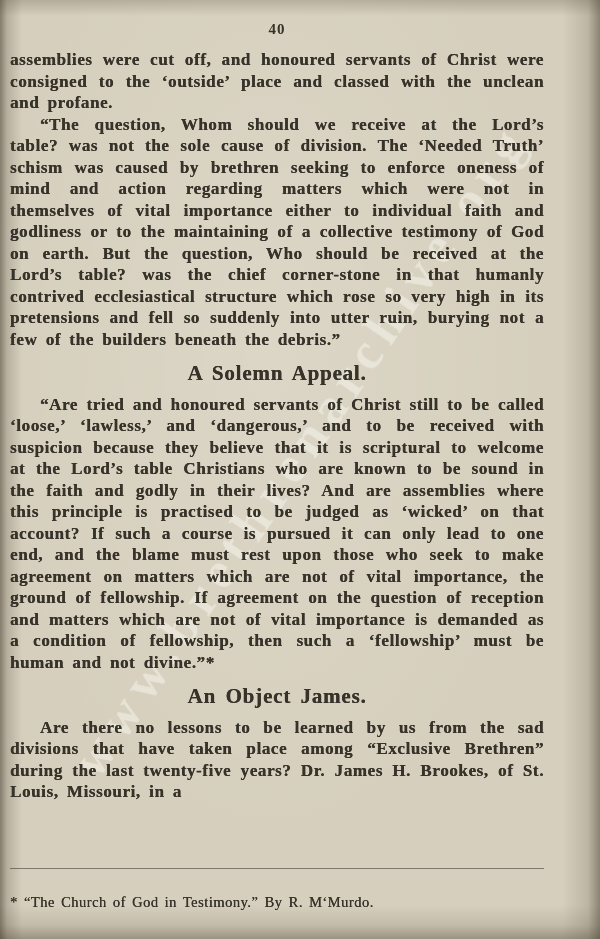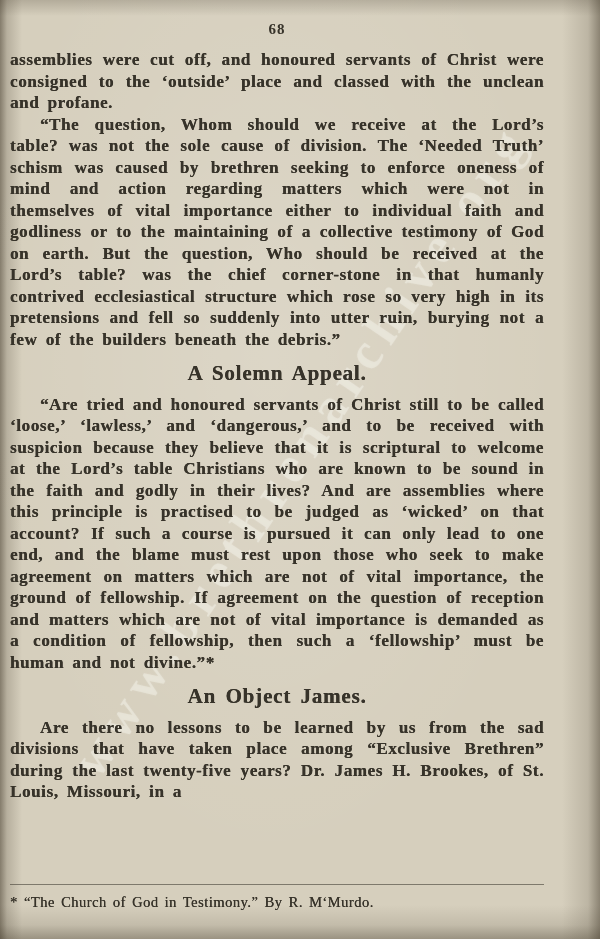--- a/index.html
+++ b/index.html
@@ -39,33 +39,33 @@
   }
   .text p{margin:0;text-indent:30px;font-weight:bold;}
   .text p.noindent{text-indent:0;}
   .text h2{
     margin:13px 0 9px;font-size:21px;font-weight:bold;
     text-align:center;letter-spacing:0.8px;text-indent:0;
   }
   .footnote{
     position:absolute;left:10px;bottom:28px;width:534px;
     border-top:1px solid rgba(55,51,42,0.55);
-    padding-top:9px;
+    padding-top:25px;
     font-size:14.5px;letter-spacing:0.5px;word-spacing:2px;
     text-shadow:0.2px 0 0 currentColor;
   }
 </style>
 </head>
 <body>
 
 <div class="page">
 
   <div class="watermark">www.brethrenarchive.org</div>
 
-  <div class="pageno">68</div>
+  <div class="pageno">40</div>
 
   <div class="text">
 
     <p class="noindent">assemblies were cut off, and honoured servants of Christ were consigned to the ‘outside’ place and classed with the unclean and profane.</p>
 
     <p>“The question, Whom should we receive at the Lord’s table? was not the sole cause of division.  The ‘Needed Truth’ schism was caused by brethren seeking to enforce oneness of mind and action regarding matters which were not in themselves of vital importance either to individual faith and godliness or to the maintaining of a collective testimony of God on earth. But the question, Who should be received at the Lord’s table?  was the chief corner-stone in that humanly contrived ecclesiastical structure which rose so very high in its pretensions and fell so suddenly into utter ruin, burying not a few of the builders beneath the debris.”</p>
 
     <h2>A Solemn Appeal.</h2>
 
 

